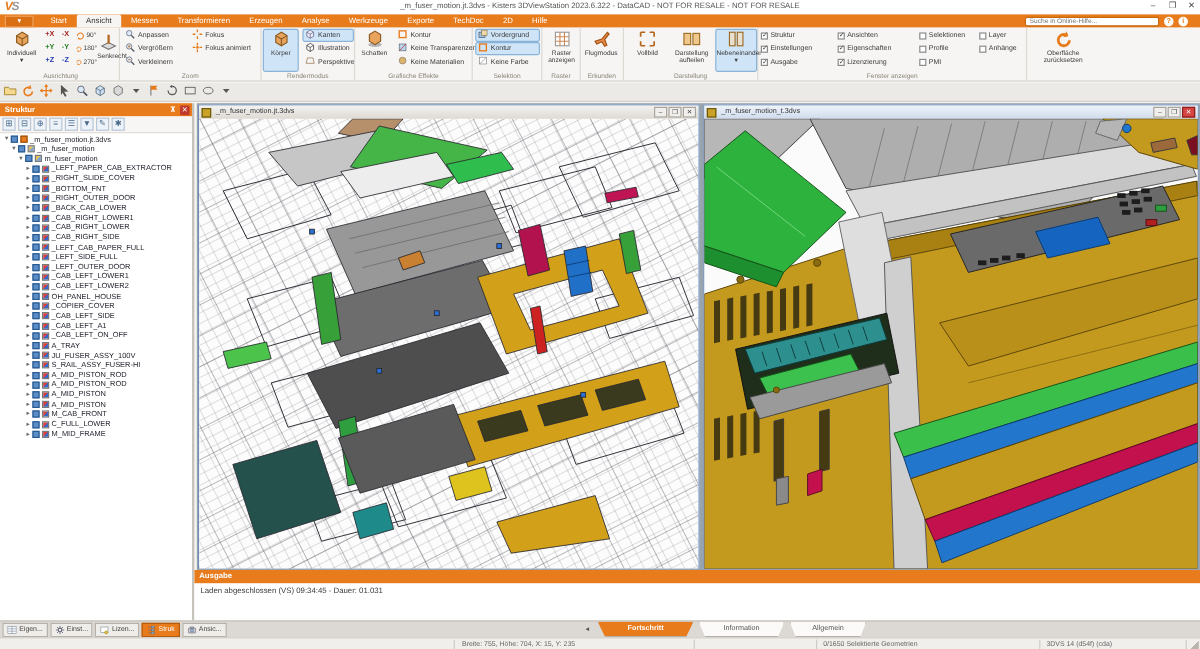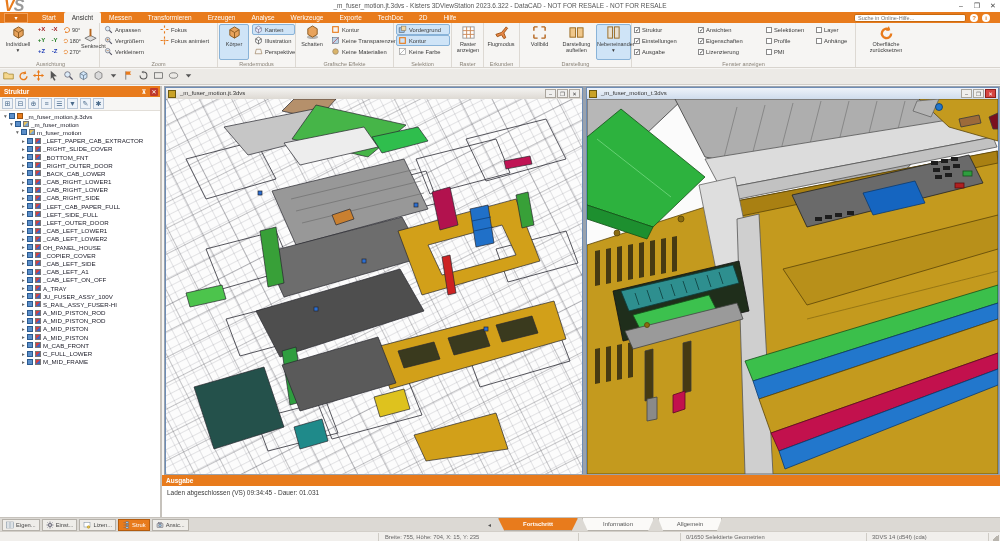--- a/index.html
+++ b/index.html
@@ -1,21 +1,21 @@
 <!DOCTYPE html>
 <html><head>
 <meta charset="utf-8">
 <style>
   html,body{margin:0;padding:0;background:#888;}
   *{box-sizing:border-box;font-family:"Liberation Sans","DejaVu Sans",sans-serif;}
   #app{position:relative;width:1000px;height:541px;background:#f6f5f3;overflow:hidden;font-size:7px;color:#333;}
 
   
   #titlebar{position:absolute;left:0;top:0;width:1000px;height:12px;background:#fff;}
-  #logo{position:absolute;left:4px;top:0;font-size:16px;font-weight:bold;font-style:italic;line-height:12px;text-align:center;}
+  #logo{position:absolute;left:4px;top:0;font-size:10px;font-weight:bold;font-style:italic;line-height:12px;text-align:center;}
   #logo .v{color:#e87b1c}#logo .s{color:#9a9a9a;margin-left:-1px}
   #wtitle{position:absolute;left:0;right:0;top:0;text-align:center;font-size:6.5px;line-height:12px;color:#555;white-space:nowrap}
   .winbtn{position:absolute;top:0;width:14px;height:12px;text-align:center;font-size:7px;line-height:12px;color:#444;}
 
   
   #tabrow{position:absolute;left:0;top:12px;width:1000px;height:11px;background:#e87b1c;}
   #appmenu{position:absolute;left:4px;top:1px;width:24px;height:10px;background:#d96f15;border:1px solid #f2a05a;color:#fff;text-align:center;font-size:6px;line-height:9px;}
   .rtab{float:left;height:11px;line-height:11px;padding:0 8px;color:#fff;font-size:6.5px;white-space:nowrap;}
   .rtab.active{background:#f6f5f3;color:#333;border-radius:2px 2px 0 0;}
   #tabs-holder{position:absolute;left:34px;top:0;height:11px;}

